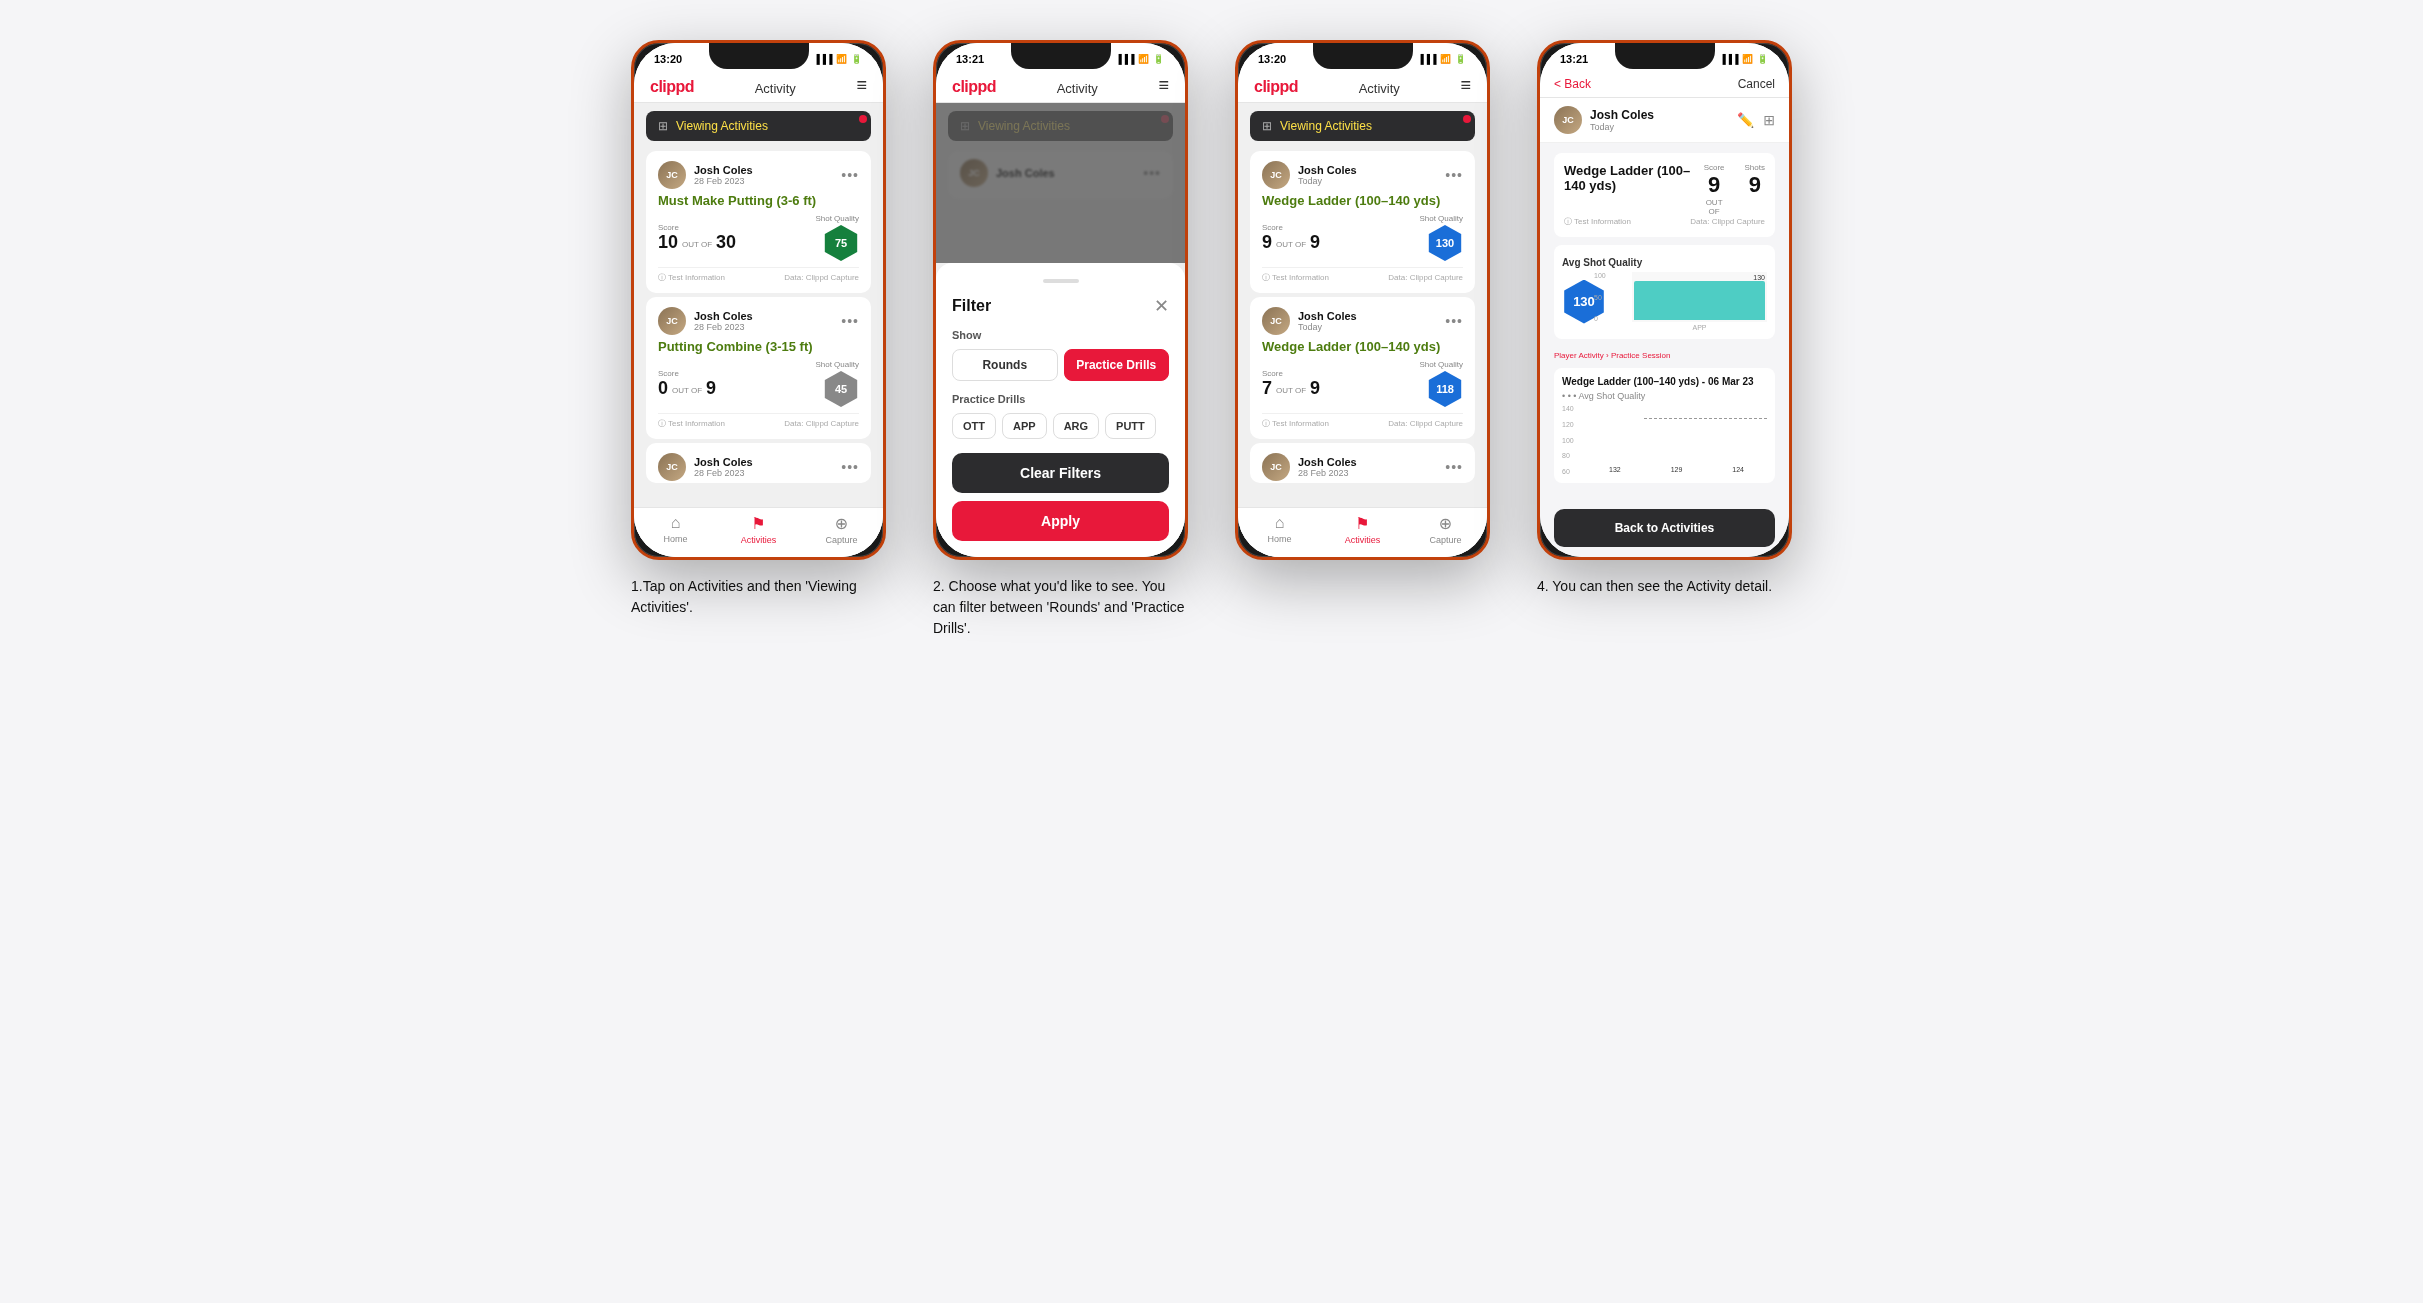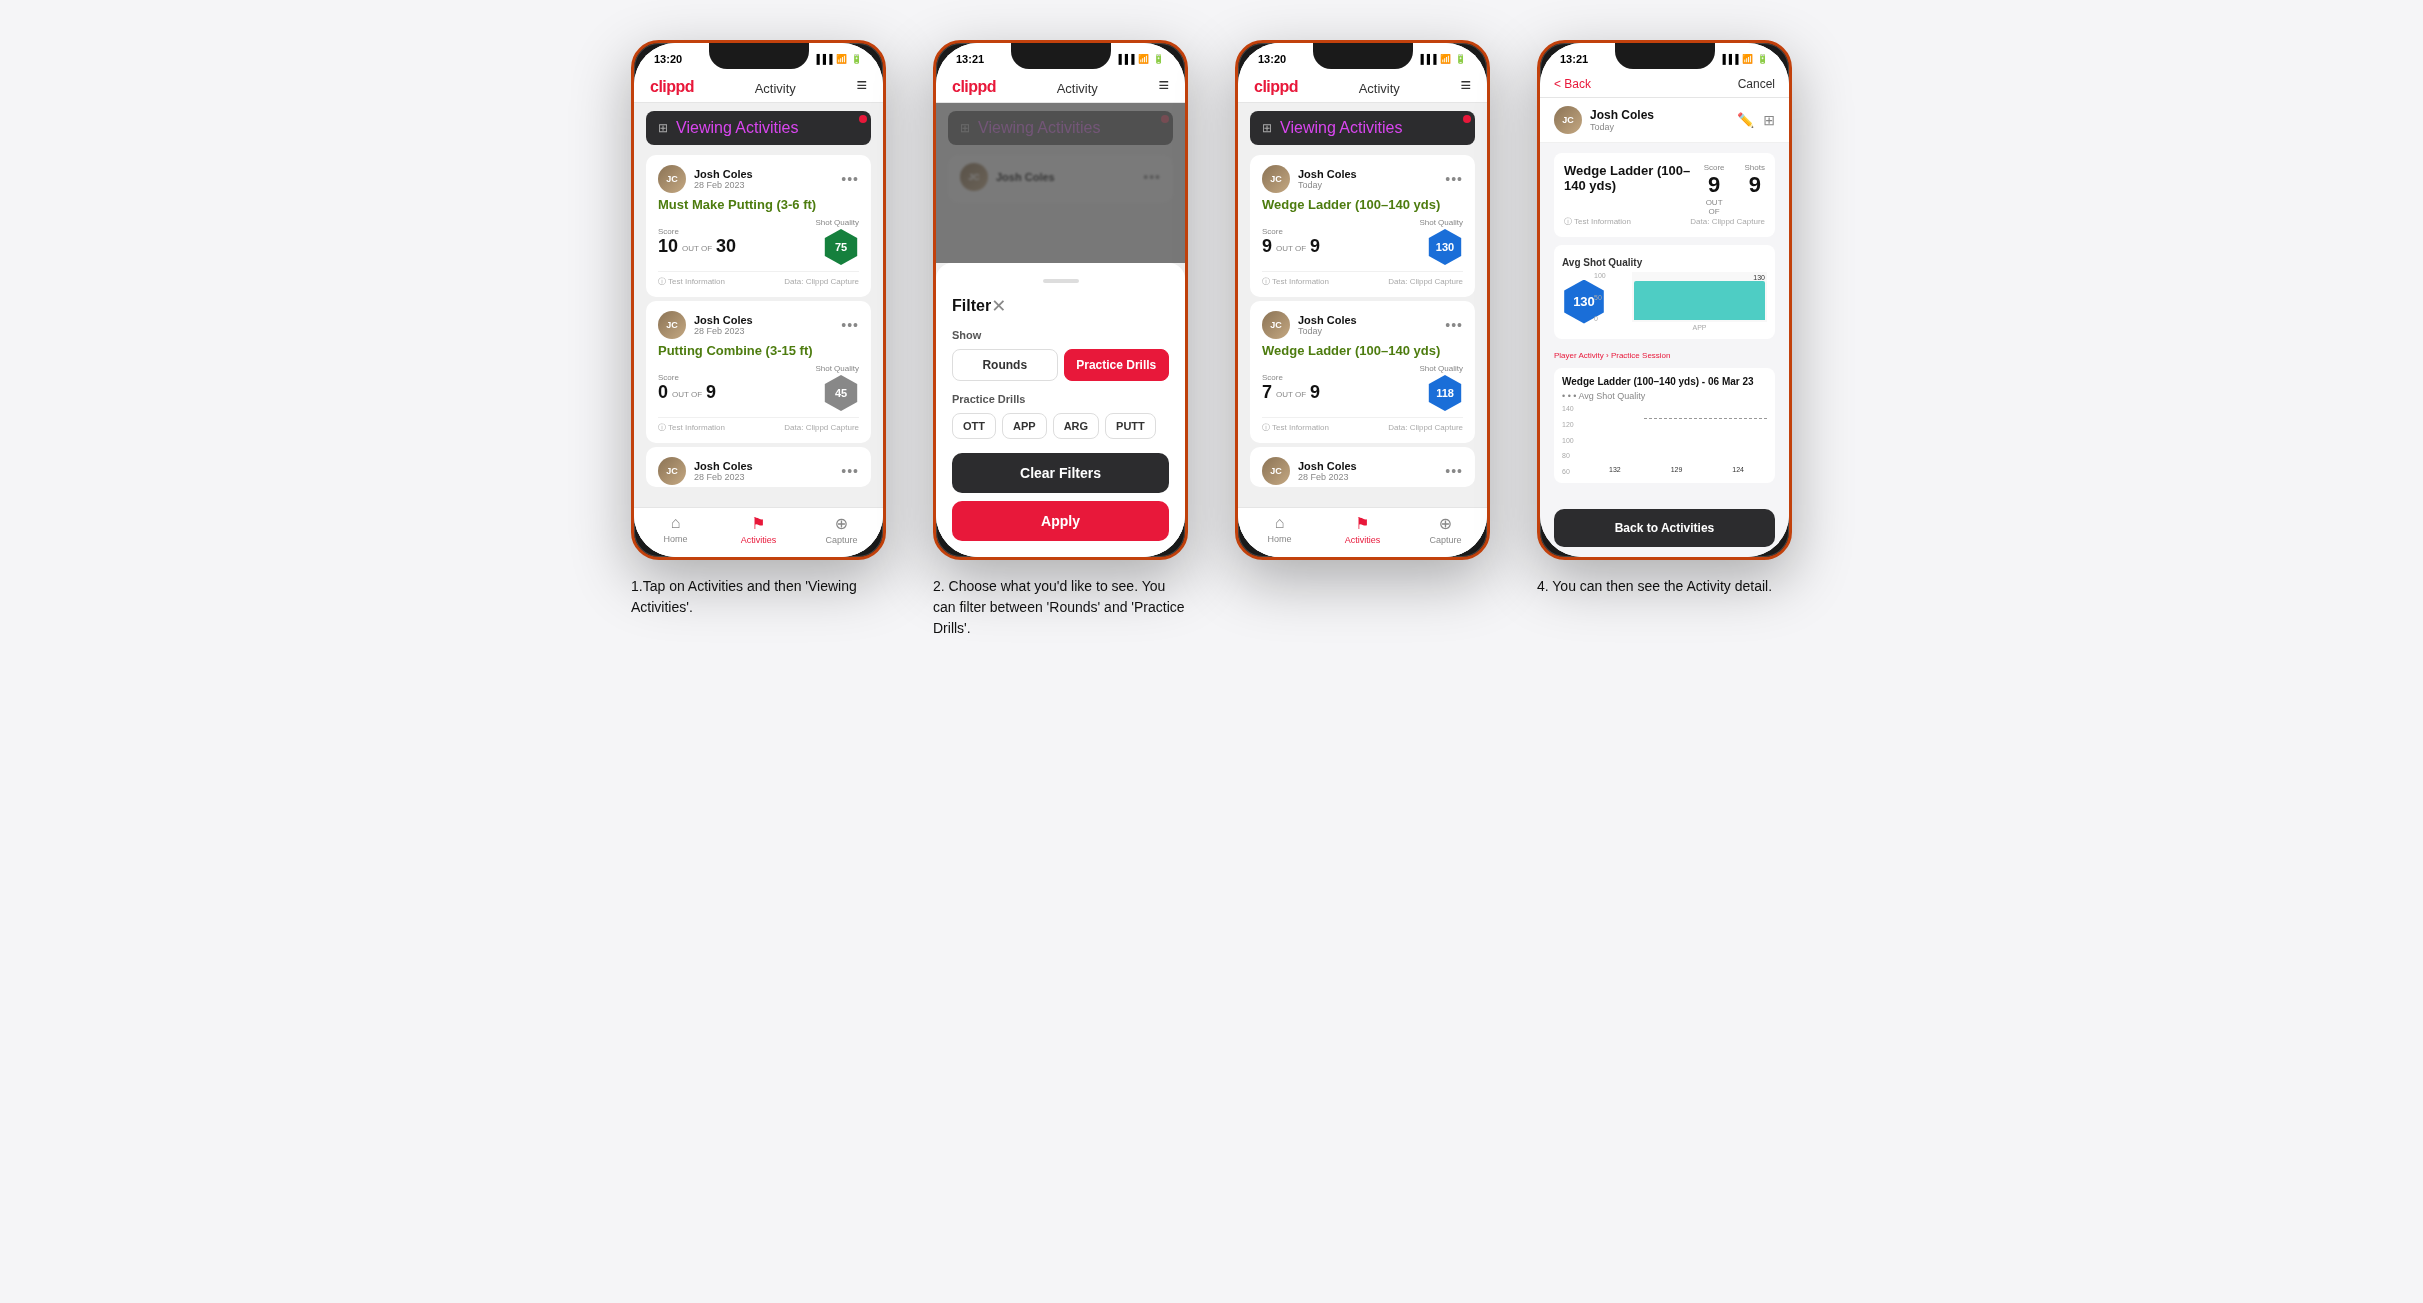--- a/index.html
+++ b/index.html
@@ -103,21 +103,21 @@
       background: #2c2c2e;
       margin: 8px 12px 6px;
       border-radius: 8px;
       padding: 8px 12px;
       display: flex;
       align-items: center;
       gap: 8px;
       position: relative;
     }
     .banner-icon { color: #aaa; font-size: 12px; }
-    .banner-text { color: #d946ef; font-size: 16px; font-weight: 500; flex: 1; }
+    .banner-text { color: #fde047; font-size: 12px; font-weight: 500; flex: 1; }
     .banner-red-dot {
       width: 8px; height: 8px; background: #e8183a;
       border-radius: 50%; position: absolute; top: 4px; right: 4px;
     }
     
     .activity-card {
       background: #fff;
       margin: 4px 12px;
       border-radius: 10px;
       padding: 10px 12px;
@@ -191,21 +191,21 @@
     .filter-sheet {
       background: #fff;
       border-radius: 16px 16px 0 0;
       padding: 16px;
     }
     .filter-handle {
       width: 36px; height: 4px; background: #ddd;
       border-radius: 2px; margin: 0 auto 12px;
     }
     .filter-header {
-      display: flex; align-items: center;
+      display: flex; justify-content: space-between; align-items: center;
       margin-bottom: 12px;
     }
     .filter-title { font-size: 16px; font-weight: 700; color: #111; }
     .filter-close { font-size: 18px; color: #888; cursor: pointer; }
     .filter-section-label { font-size: 11px; font-weight: 600; color: #555; margin-bottom: 8px; }
     .filter-btn-row { display: flex; gap: 6px; margin-bottom: 12px; }
     .filter-btn {
       flex: 1; padding: 8px 6px; border-radius: 8px; border: 1px solid #ddd;
       font-size: 12px; font-weight: 600; text-align: center;
       background: #fff; color: #333;

